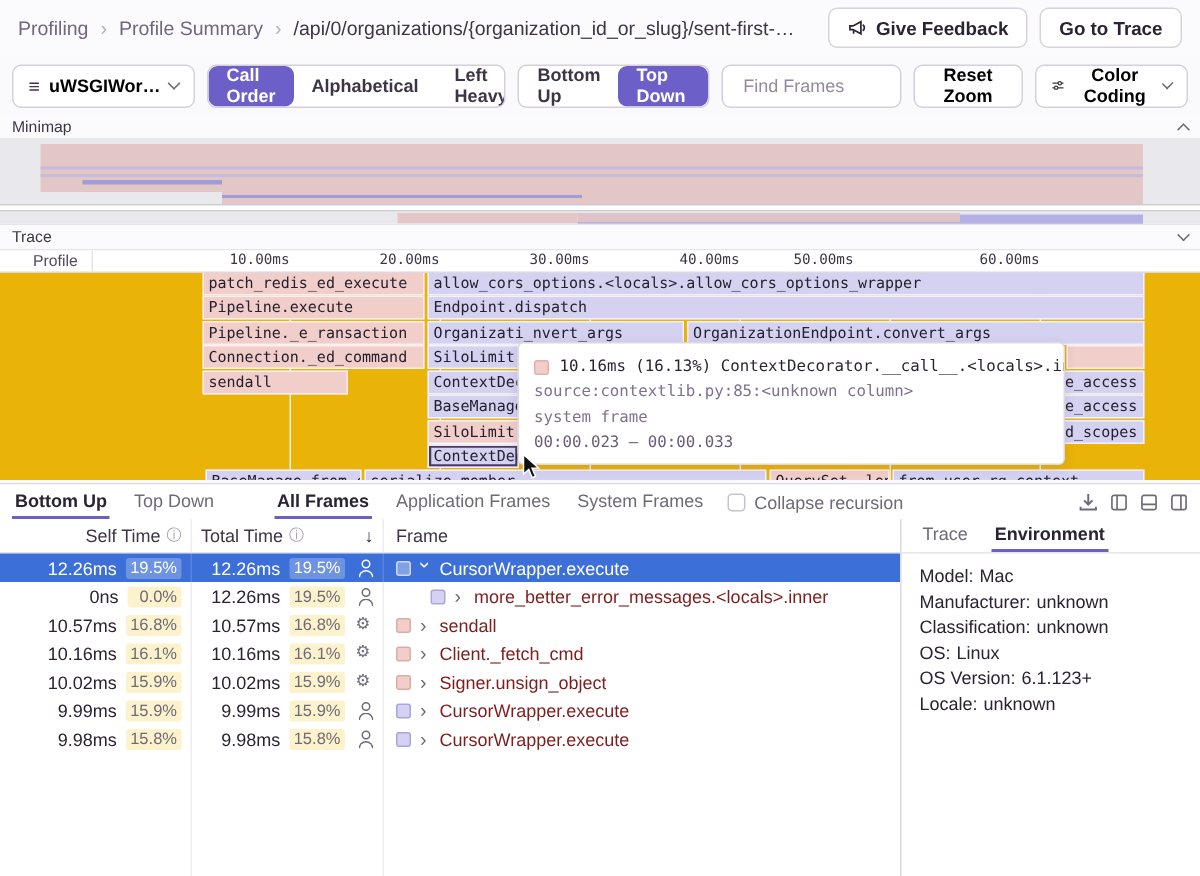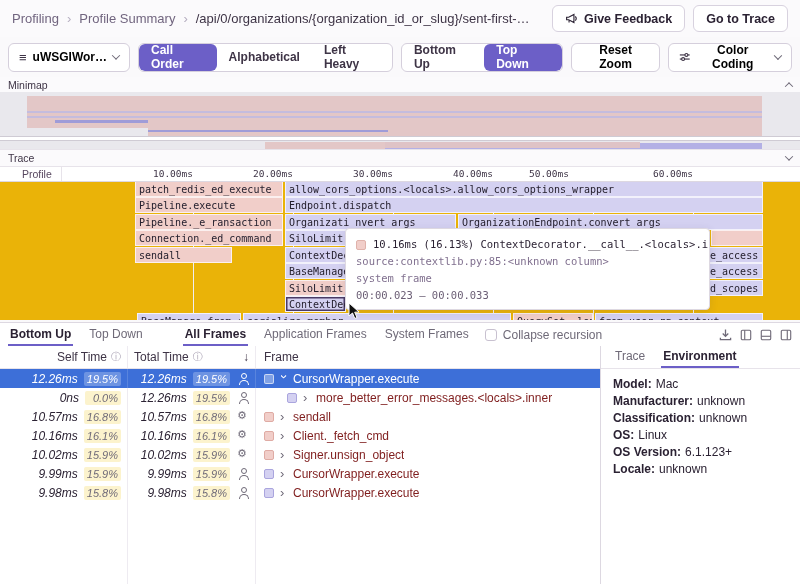--- a/index.html
+++ b/index.html
@@ -102,21 +102,21 @@
     border-bottom:1px solid #e7e3ea; align-items:center; }
   .col-self { width:128px; border-right:1px solid #eeebf1; display:flex; align-items:center;
     padding:0 6px; height:100%;justify-content:flex-end; }
   .col-total { width:128px; border-right:1px solid #eeebf1; display:flex; align-items:center;
     padding:0 6px; height:100%; }
   .col-frame { flex:1; display:flex; align-items:center; padding:0 8px; height:100%; min-width:0; }
   .th-info { color:#a79fb2; font-size:10px; margin-left:4px; }
   .sort-arrow { margin-left:auto; color:#3e3446; font-size:12px; }
 
   .trow { height:19px; display:flex; align-items:stretch; font-size:12px; cursor:pointer; }
-  .trow .col-self, .trow .col-total { justify-content:flex-end; gap:6px;font-style:italic; }
+  .trow .col-self, .trow .col-total { justify-content:flex-end; gap:6px; }
   .ms { color:#2b2233; }
   .pct { min-width:36px; text-align:right; font-size:11px; color:#6f6a78;
     background:#fcf3cd; padding:1px 3px; border-radius:2px; }
   .ficon { position:relative; width:13px; height:13px; flex:0 0 auto; color:#6f6a78; }
   .ficon[data-icon="gear"]::before { content:"\2699"; font-family:"DejaVu Sans", sans-serif;
     font-size:11px; position:absolute; left:1px; top:-1px; }
   .ficon[data-icon="person"]::before { content:""; position:absolute; top:1px; left:4.5px;
     width:4px; height:4px; border:1px solid currentColor; border-radius:50%; }
   .ficon[data-icon="person"]::after { content:""; position:absolute; bottom:0.5px; left:2.5px;
     width:8px; height:4px; border:1px solid currentColor; border-bottom:none;
@@ -138,21 +138,21 @@
   .trow.selected .pct { background:rgba(255,255,255,.25); color:#fff; }
   .trow.selected .swatch { background:rgba(255,255,255,.35); border-color:rgba(255,255,255,.6); }
   .trow.selected .col-self, .trow.selected .col-total { border-right-color:rgba(255,255,255,.15); }
   .tfiller { flex:1; display:flex; }
   .tfiller .col-self, .tfiller .col-total { height:auto; }
 
   .right-panel { width:200px; border-left:1px solid #ddd8e1; display:flex; flex-direction:column; }
   .rtabs { height:23px; display:flex; align-items:center; gap:14px; padding:0 12px;
     border-bottom:1px solid #e7e3ea; font-size:12px; color:#6f6a78; }
   .env-fields { padding:7px 12px; font-size:12px; line-height:17px; color:#2b2233; }
-  .env-line .lbl { font-weight:bold; margin-right:4px; }
+  .env-line .lbl { font-weight:normal; margin-right:4px; }
 </style>
 </head>
 <body>
 
 <div class="app">
 
   <div class="top-header">
     <div class="breadcrumb">
       <span class="crumb">Profiling</span>
       <span class="crumb-sep">›</span>
@@ -180,20 +180,28 @@
       <span class="chev down"></span>
     </button>
     <div class="seg-group">
       <div class="seg active">Call Order</div>
       <div class="seg">Alphabetical</div>
       <div class="seg">Left Heavy</div>
     </div>
     <div class="seg-group">
       <div class="seg">Bottom Up</div>
       <div class="seg active">Top Down</div>
+    </div>
+    <div class="search-box">
+      <svg width="11" height="11" viewBox="0 0 14 14" fill="none" stroke="#80708f" stroke-width="1.6">
+        <circle cx="6" cy="6" r="4.2"></circle>
+          <path d="M9.2 9.2 L13 13"></path>
+      </svg>
+      <input type="text" placeholder="Find Frames" style="">
+      <span class="info-glyph">ⓘ</span>
     </div>
     <button class="tb-btn">
       <span>Reset Zoom</span>
     </button>
     <button class="tb-btn">
       <svg width="12" height="12" viewBox="0 0 14 14" fill="none" stroke="#3e3446" stroke-width="1.4">
         <path d="M1 4.5 h12"></path>
           <circle cx="9" cy="4.5" r="1.8" fill="#fff"></circle>
         <path d="M1 9.5 h12"></path>
           <circle cx="5" cy="9.5" r="1.8" fill="#fff"></circle>

